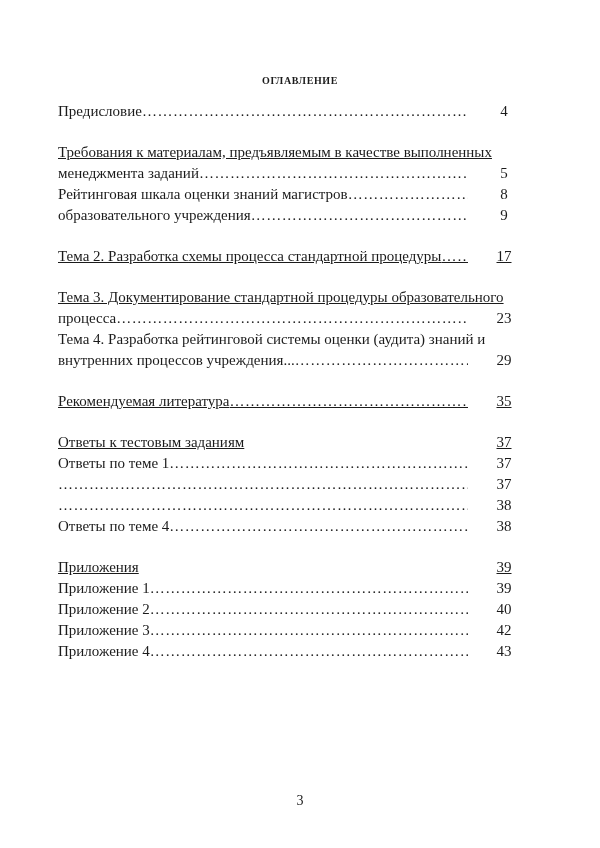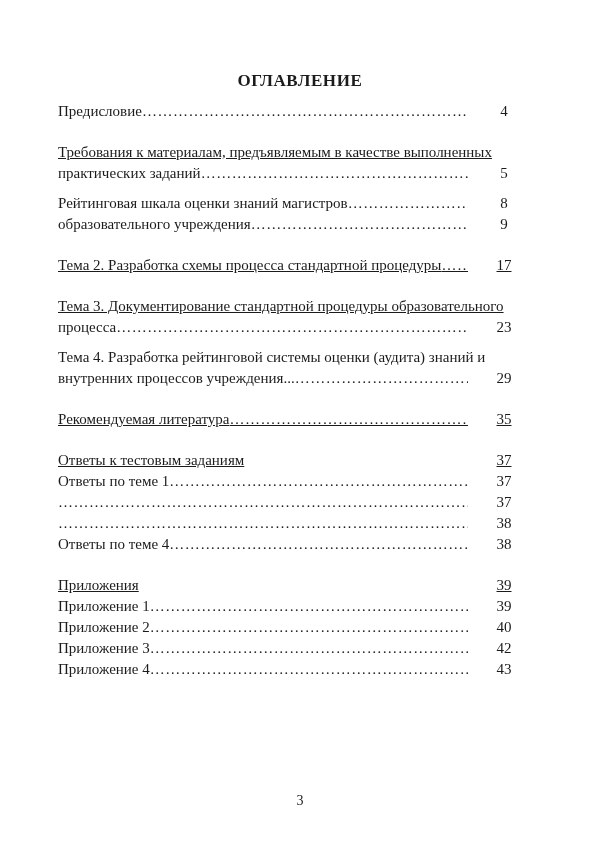--- a/index.html
+++ b/index.html
@@ -11,39 +11,39 @@
     position:relative;
     overflow:hidden;
   }
   .page{
     position:relative;
     width:600px;height:848px;
     padding-top:70px;
     box-sizing:border-box;
   }
   .title{
-    font-size:17px;
+    font-size:10px;
     font-weight:bold;
     line-height:21px;
     text-align:center;
     letter-spacing:0.6px;
     margin:0 0 10px 0;
   }
   .toc{
     margin:0;
   }
   .row{
     display:flex;
     align-items:flex-end;
     margin-left:58px;
     width:482px;
     line-height:21px;
     font-size:15px;
   }
-  .row.g1{margin-top:9px;}
+  .row.g1{}
   .row.g2{margin-top:20px;text-decoration:underline;}
   .txt{
     flex:0 0 auto;
     white-space:nowrap;
   }
   .dots{
     flex:1 1 auto;
     overflow:hidden;
     white-space:nowrap;
     letter-spacing:0.5px;
@@ -72,21 +72,21 @@
   <div class="toc">
       <div class="row">
         <span class="txt">Предисловие</span>
         <span class="dots">……………………………………………………………………………………………………………………………………………………………………………………………………………………</span>
         <span class="pg">4</span>
       </div>
       <div class="row g2">
         <span class="txt">Требования к материалам, предъявляемым в качестве выполненных</span>
       </div>
       <div class="row">
-        <span class="txt">практических заданий</span>
+        <span class="txt">менеджмента заданий</span>
         <span class="dots">……………………………………………………………………………………………………………………………………………………………………………………………………………………</span>
         <span class="pg">5</span>
       </div>
       <div class="row g1">
         <span class="txt">Рейтинговая шкала оценки знаний магистров</span>
         <span class="dots">……………………………………………………………………………………………………………………………………………………………………………………………………………………</span>
         <span class="pg">8</span>
       </div>
       <div class="row">
         <span class="txt">образовательного учреждения </span>

